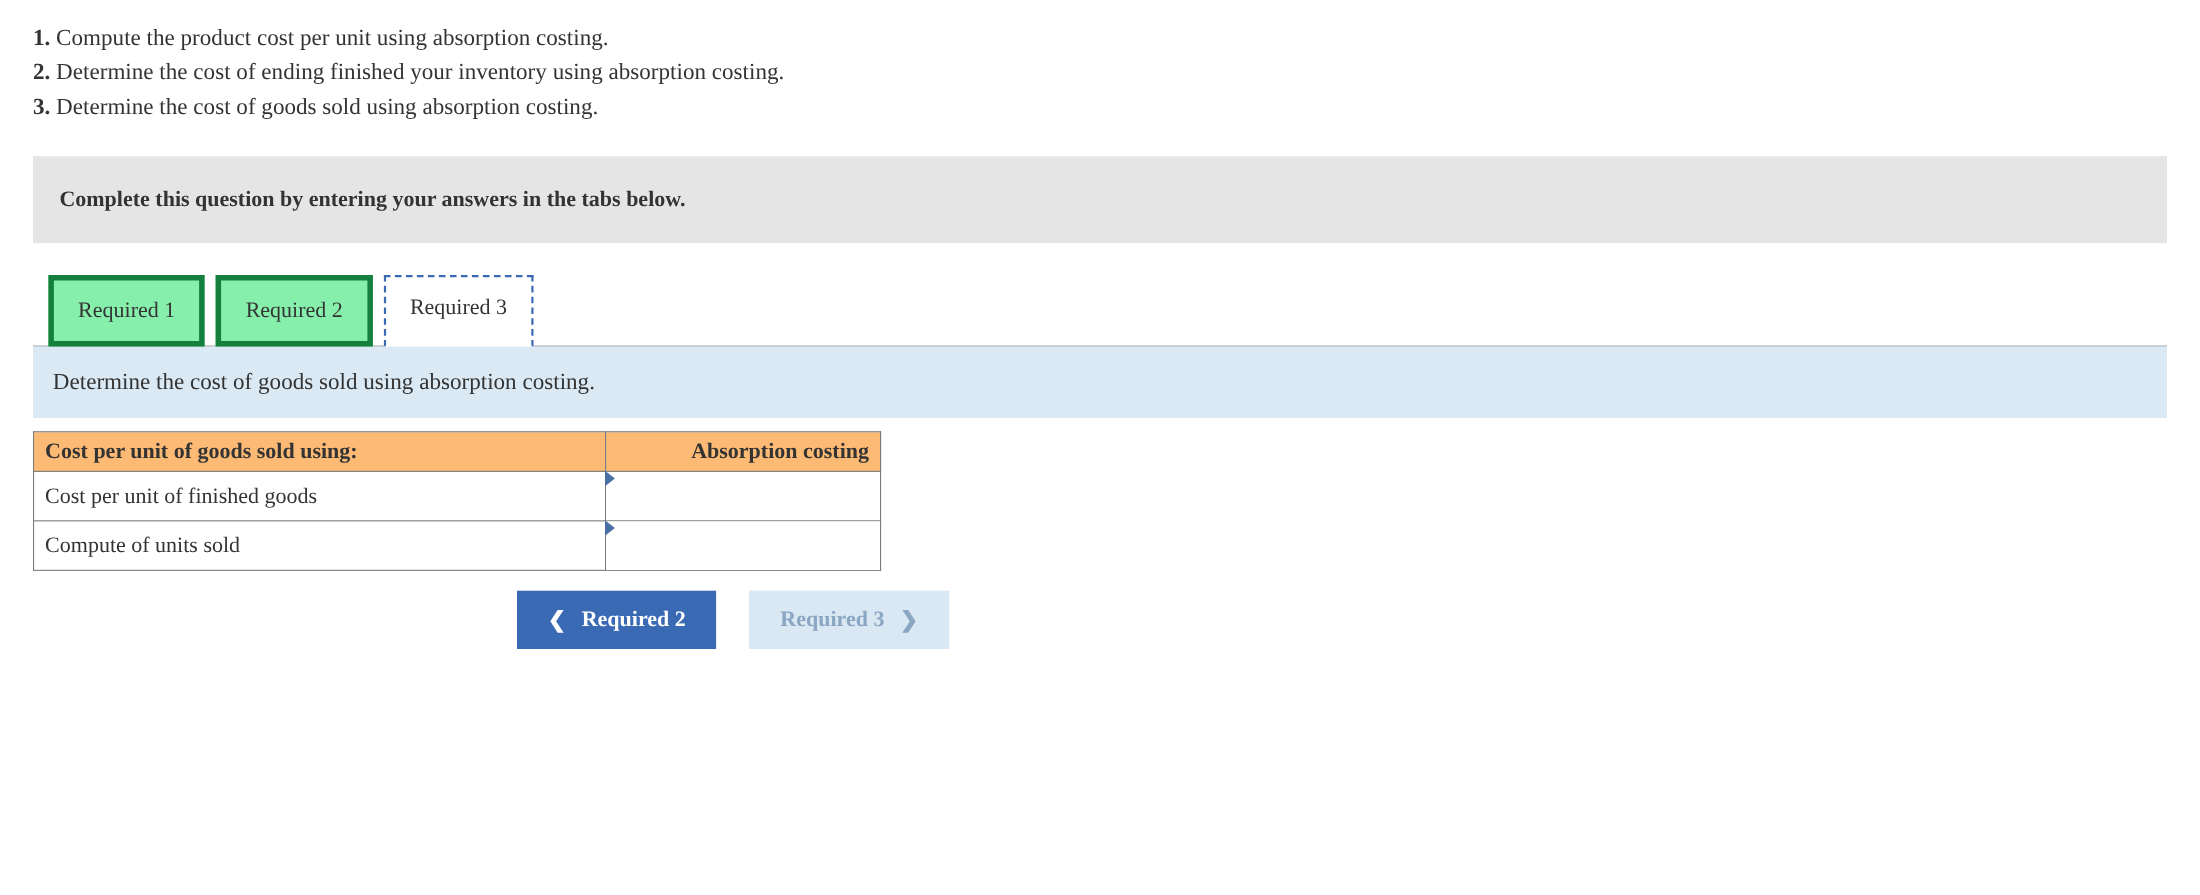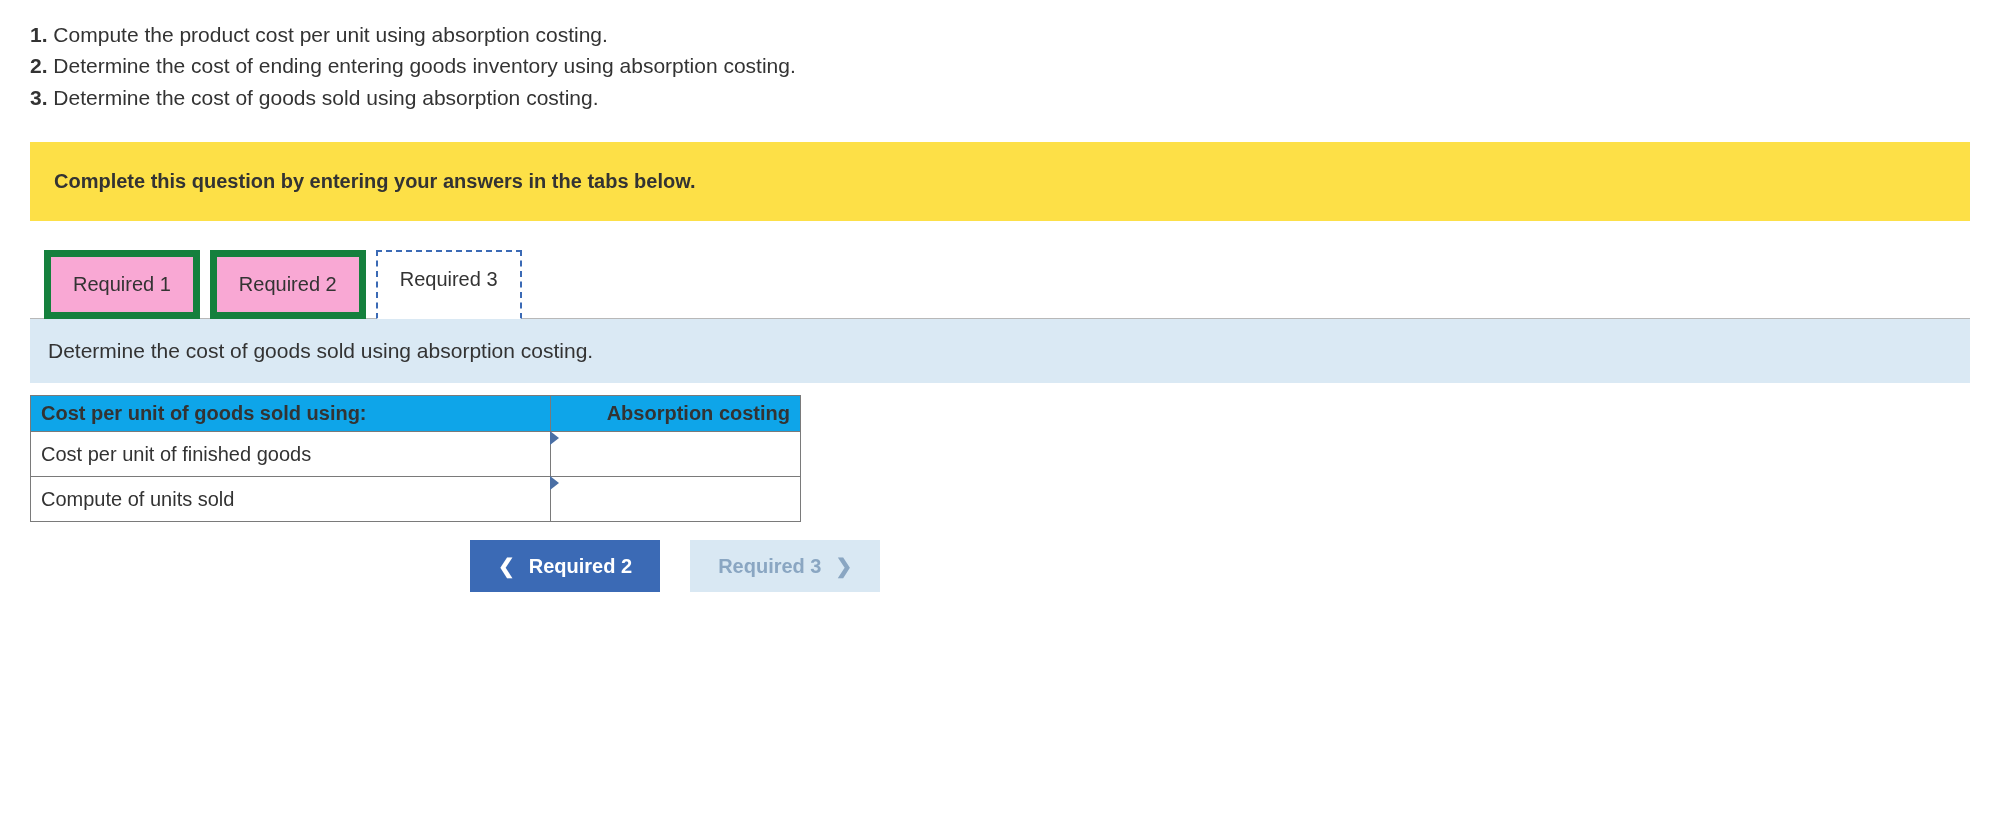--- a/index.html
+++ b/index.html
@@ -1,51 +1,52 @@
 <!DOCTYPE html>
 <html><head>
 <meta charset="utf-8">
 <style>
   * {
     box-sizing: border-box;
     margin: 0;
     padding: 0;
+    font-family: Liberation Serif, serif;
   }
   body {
     font-family: Arial, Helvetica, sans-serif;
     font-size: 21px;
     color: #333;
     padding: 20px 30px;
     background: #fff;
   }
   .question-list {
     margin-bottom: 30px;
     line-height: 1.4;
   }
   .question-item {
     margin-bottom: 2px;
   }
   .question-item .num {
     font-weight: bold;
   }
   .instruction-bar {
-    background: #fde047;
+    background: #e5e5e5;
     padding: 28px 24px;
     font-weight: bold;
     font-size: 20px;
     margin-bottom: 28px;
   }
   .tabs-container {
     display: flex;
     gap: 10px;
     padding-left: 14px;
   }
   .tab {
-    border: 7px solid #15803d;
-    background: #f9a8d4;
+    border: 5px solid #15803d;
+    background: #86efac;
     padding: 16px 22px;
     font-size: 20px;
     cursor: pointer;
     position: relative;
     bottom: -1px;
   }
   .tab.active {
     background: #fff;
     border: 2px dashed #3b6ab5;
     border-bottom: 1px solid #fff;
@@ -61,21 +62,21 @@
     border-collapse: collapse;
     margin-top: 12px;
   }
   .data-table th, .data-table td {
     border: 1px solid #7a7a7a;
     padding: 6px 10px;
     text-align: left;
     font-size: 20px;
   }
   .data-table th {
-    background: #0ea5e9;
+    background: #fdba74;
     font-weight: bold;
   }
   .data-table th.col2 {
     text-align: right;
   }
   .cell-label {
     width: 520px;
   }
   .cell-input {
     width: 250px;
@@ -139,21 +140,21 @@
 </head>
 <body>
 
 <div class="question-list">
   <div class="question-item">
     <span class="num">1.</span>
     <span>Compute the product cost per unit using absorption costing.</span>
   </div>
   <div class="question-item">
     <span class="num">2.</span>
-    <span>Determine the cost of ending entering goods inventory using absorption costing.</span>
+    <span>Determine the cost of ending finished your inventory using absorption costing.</span>
   </div>
   <div class="question-item">
     <span class="num">3.</span>
     <span>Determine the cost of goods sold using absorption costing.</span>
   </div>
 </div>
 
 <div class="instruction-bar">
   <span>Complete this question by entering your answers in the tabs below.</span>
 </div>

